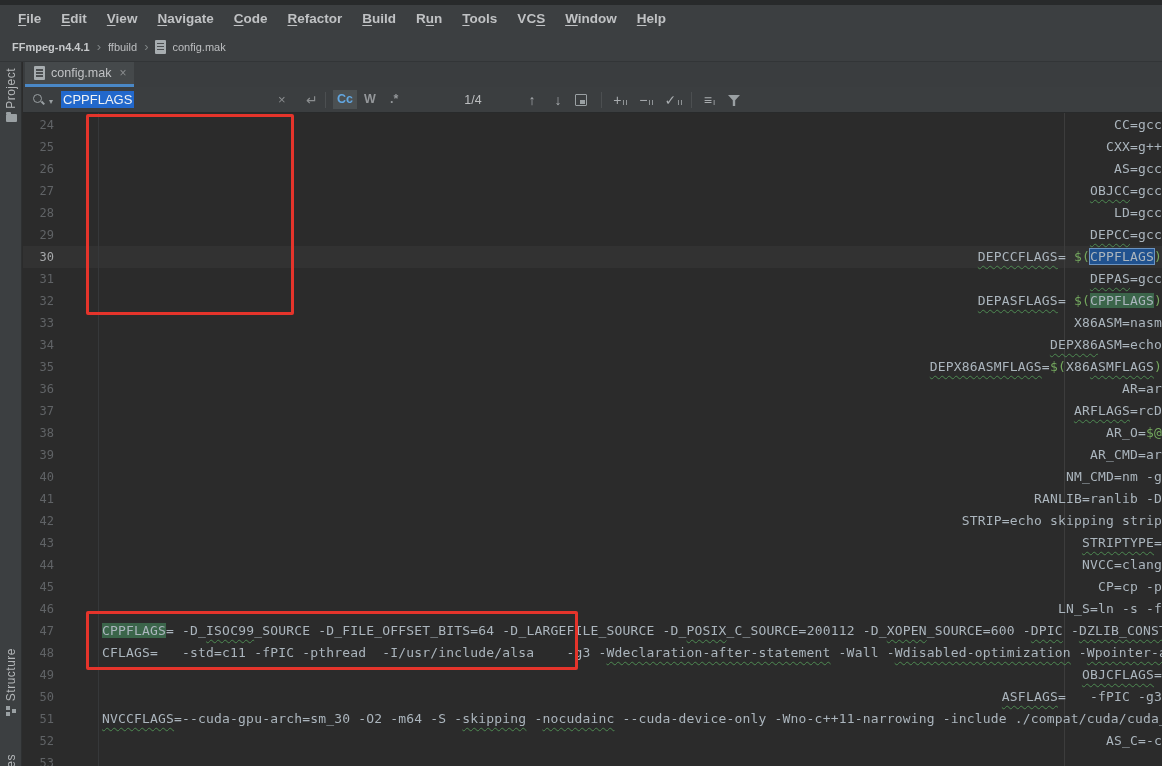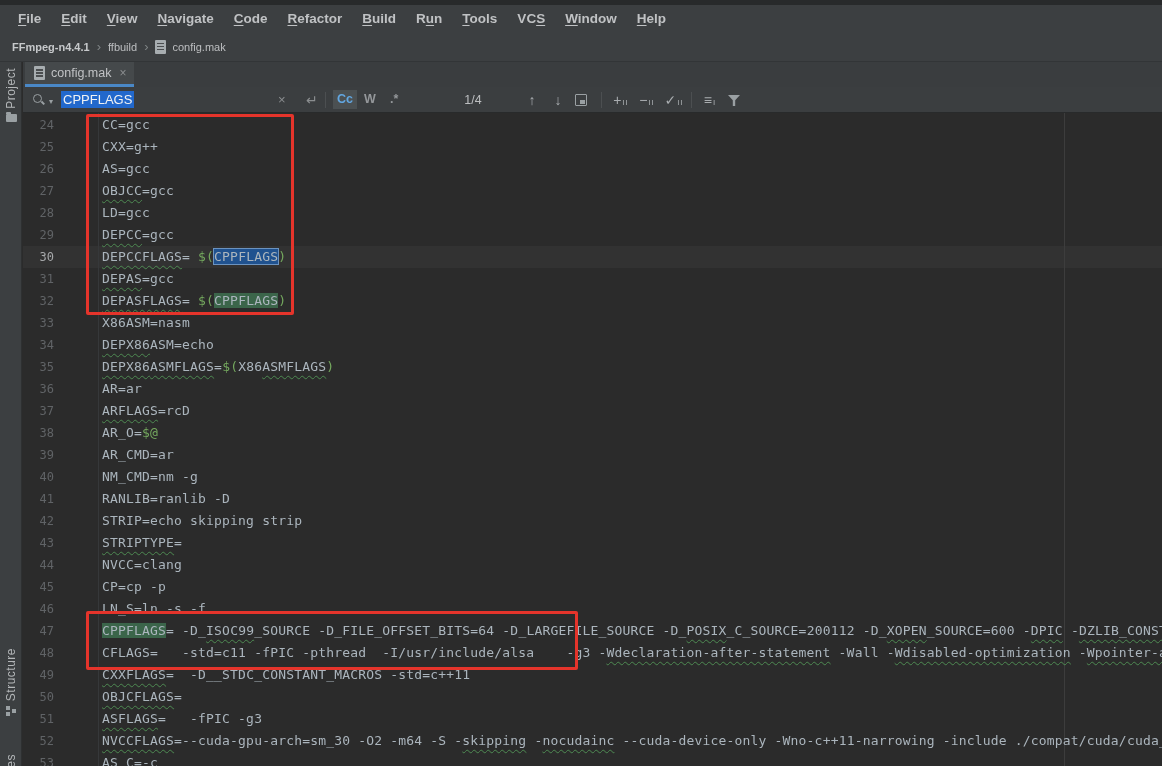--- a/index.html
+++ b/index.html
@@ -80,21 +80,21 @@
   .editor { position:absolute; left:0; top:51px; width:1139px; height:653px; background:#2b2b2b; overflow:hidden; }
   .cur-line-bg { position:absolute; left:0; top:133px; width:1139px; height:22px; background:#323232; z-index:0; }
   .wrap-guide { position:absolute; left:1041px; top:0; width:1px; height:653px; background:#3d3d3d; z-index:1; }
   .gutter-sep { position:absolute; left:75px; top:0; width:1px; height:653px; background:#36383a; z-index:1; }
   .gutter { position:absolute; left:0; top:1px; width:31px; text-align:right; z-index:2;
     font-family:"DejaVu Sans Mono", monospace; font-size:12px; color:#606366; }
   .gutter .ln { height:22px; line-height:22px; }
   .gutter .ln.cur { color:#a6a8aa; }
   .code-area { position:absolute; left:79px; top:1px; right:0; z-index:2;
     font-family:"DejaVu Sans Mono", monospace; font-size:13px; letter-spacing:0.18px; color:#abb5bd; }
-  .code-area .cl { height:22px; line-height:22px; white-space:pre; }
+  .code-area .cl { height:22px; line-height:22px; white-space:pre;text-align:right; }
   .cl .g { color:#74a85e; }
   .cl .sq { text-decoration:underline; text-decoration-style:wavy; text-decoration-color:#4e8a52;
     text-decoration-thickness:1px; text-underline-offset:4px; }
   .cl .mg { background:#3b654a; }
   .cl .mb { background:#20528f; outline:1px solid #6b93c0; }
 
   
   .annot { position:absolute; border:3px solid #e5342b; border-radius:2px; z-index:5; pointer-events:none; }
   .annot.r1 { left:63px; top:1px; width:208px; height:201px; }
   .annot.r2 { left:63px; top:498px; width:492px; height:59px; }
@@ -234,21 +234,20 @@
             <div class="cl"><span>AR_CMD=ar</span></div>
             <div class="cl"><span>NM_CMD=nm -g</span></div>
             <div class="cl"><span>RANLIB=ranlib -D</span></div>
             <div class="cl"><span>STRIP=echo skipping strip</span></div>
             <div class="cl"><span class="sq">STRIPTYPE</span><span>=</span></div>
             <div class="cl"><span>NVCC=clang</span></div>
             <div class="cl"><span>CP=cp -p</span></div>
             <div class="cl"><span>LN_S=ln -s -f</span></div>
             <div class="cl"><span class="mg">CPPFLAGS</span><span>= -D_</span><span class="sq">ISOC99</span><span>_SOURCE -D_FILE_OFFSET_BITS=64 -D_LARGEFILE_SOURCE -D_</span><span class="sq">POSIX</span><span>_C_SOURCE=200112 -D_</span><span class="sq">XOPEN</span><span>_SOURCE=600 -</span><span class="sq">DPIC</span><span> -</span><span class="sq">DZLIB_CONST</span></div>
             <div class="cl"><span>CFLAGS=   -std=c11 -fPIC -pthread  -I/usr/include/alsa    -g3 -</span><span class="sq">Wdeclaration-after-statement</span><span> -Wall -</span><span class="sq">Wdisabled-optimization</span><span> -</span><span class="sq">Wpointer-arith</span></div>
-            <div class="cl"><span class="sq">CXXFLAGS</span><span>=  -D__STDC_CONSTANT_MACROS -std=c++11</span></div>
             <div class="cl"><span class="sq">OBJCFLAGS</span><span>=</span></div>
             <div class="cl"><span class="sq">ASFLAGS</span><span>=   -fPIC -g3</span></div>
             <div class="cl"><span class="sq">NVCCFLAGS</span><span>=--cuda-gpu-arch=sm_30 -O2 -m64 -S -</span><span class="sq">skipping</span><span> -</span><span class="sq">nocudainc</span><span> --cuda-device-only -Wno-c++11-narrowing -include ./compat/cuda/cuda_runtime.h</span></div>
             <div class="cl"><span>AS_C=-c</span></div>
           </div>
         <div class="annot r1"></div>
         <div class="annot r2"></div>
       </div>
 
     </div>

